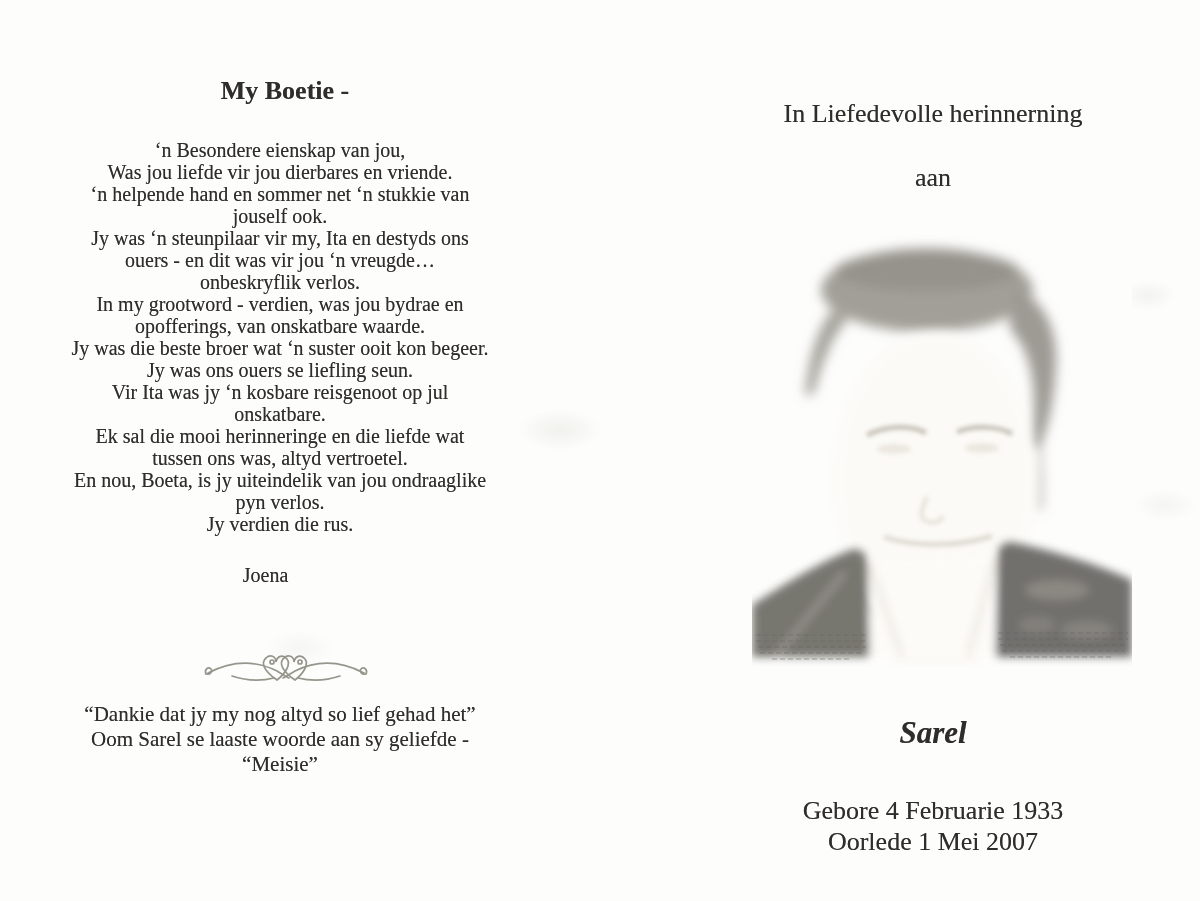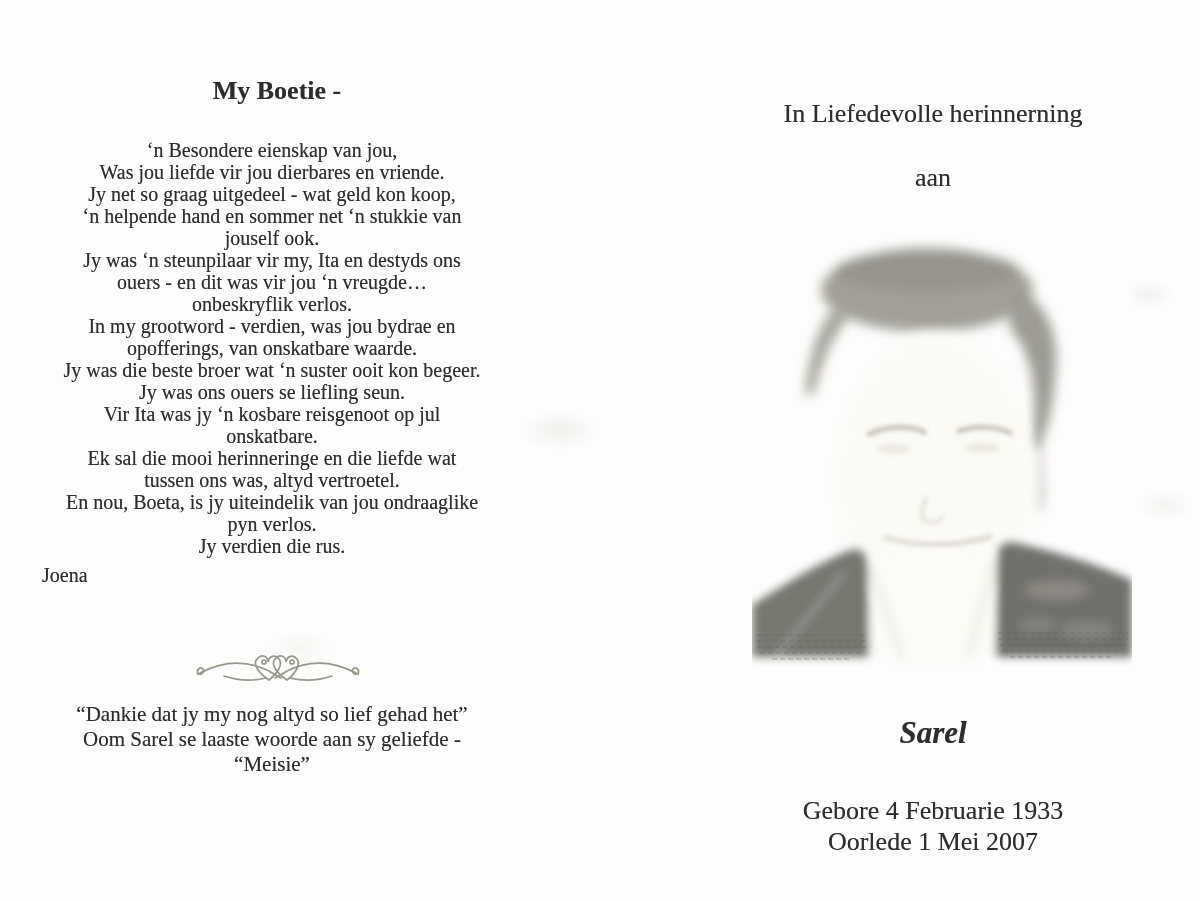--- a/index.html
+++ b/index.html
@@ -5,38 +5,38 @@
   * { margin:0; padding:0; box-sizing:border-box; }
   html,body { width:1200px; height:901px; }
   body {
     position:relative;
     background:#fdfdfb;
     font-family:"Liberation Serif","DejaVu Serif",serif;
     color:#2f2d2b;
     overflow:hidden;
   }
   .page { position:absolute; top:0; height:901px; }
-  .page.left  { left:0;     width:600px; }
+  .page.left  { left:8px;     width:600px; }
   .page.right { left:600px; width:600px;margin-top:25px; }
 
   .scan-texture{
     position:absolute; inset:0; pointer-events:none;
     background:
       radial-gradient(60px 30px at 560px 430px, rgba(190,190,182,.20), transparent 70%),
       radial-gradient(40px 22px at 1148px 295px, rgba(195,195,188,.18), transparent 70%),
       radial-gradient(50px 26px at 300px 648px, rgba(200,200,192,.14), transparent 70%),
       radial-gradient(45px 24px at 1165px 505px, rgba(195,195,188,.15), transparent 70%);
   }
 
   .soft { text-shadow:0 0 0.6px rgba(45,43,40,.55); }
 
   
   .title   { position:absolute; top:76px;  left:0;   width:554px; text-align:center; font-size:26px; }
   .poem    { position:absolute; top:127px; left:2px; width:540px; text-align:center; font-size:20px; line-height:22px;margin-top:12px; }
-  .signature{ position:absolute; top:564px; left:0;  width:473px; text-align:left;  font-size:20px;padding-left:42px; }
+  .signature{ position:absolute; top:564px; left:0;  width:473px; text-align:center;  font-size:20px;padding-left:42px; }
   .ornament{ position:absolute; top:650px; left:193px; width:170px; height:36px; }
   .quote   { position:absolute; top:702px; left:0;   width:544px; text-align:center; font-size:21px; line-height:25px; }
 
   
   .r-header{ position:absolute; top:74px;  left:60px; width:546px; text-align:center; font-size:26px; }
   .r-aan   { position:absolute; top:138px; left:60px; width:546px; text-align:center; font-size:26px; }
   .photo   { position:absolute; top:210px; left:152px; width:380px; height:432px; }
   .r-name  { position:absolute; top:690px; left:60px; width:546px; text-align:center;
              font-size:31px; font-weight:bold; font-style:italic; }
   .r-dates { position:absolute; top:770px; left:60px; width:546px; text-align:center; font-size:26px; line-height:31px; }
@@ -45,21 +45,20 @@
 <body>
 
 <div class="scan-texture"></div>
 
 <section class="page left">
   <h1 class="title soft">My Boetie -</h1>
 
   <div class="poem soft">
       <div class="poem-line">‘n Besondere eienskap van jou,</div>
       <div class="poem-line">Was jou liefde vir jou dierbares en vriende.</div>
-      <div class="poem-line">Jy net so graag uitgedeel - wat geld kon koop,</div>
       <div class="poem-line">‘n helpende hand en sommer net ‘n stukkie van</div>
       <div class="poem-line">jouself ook.</div>
       <div class="poem-line">Jy was ‘n steunpilaar vir my, Ita en destyds ons</div>
       <div class="poem-line">ouers - en dit was vir jou ‘n vreugde…</div>
       <div class="poem-line">onbeskryflik verlos.</div>
       <div class="poem-line">In my grootword - verdien, was jou bydrae en</div>
       <div class="poem-line">opofferings, van onskatbare waarde.</div>
       <div class="poem-line">Jy was die beste broer wat ‘n suster ooit kon begeer.</div>
       <div class="poem-line">Jy was ons ouers se liefling seun.</div>
       <div class="poem-line">Vir Ita was jy ‘n kosbare reisgenoot op jul</div>

